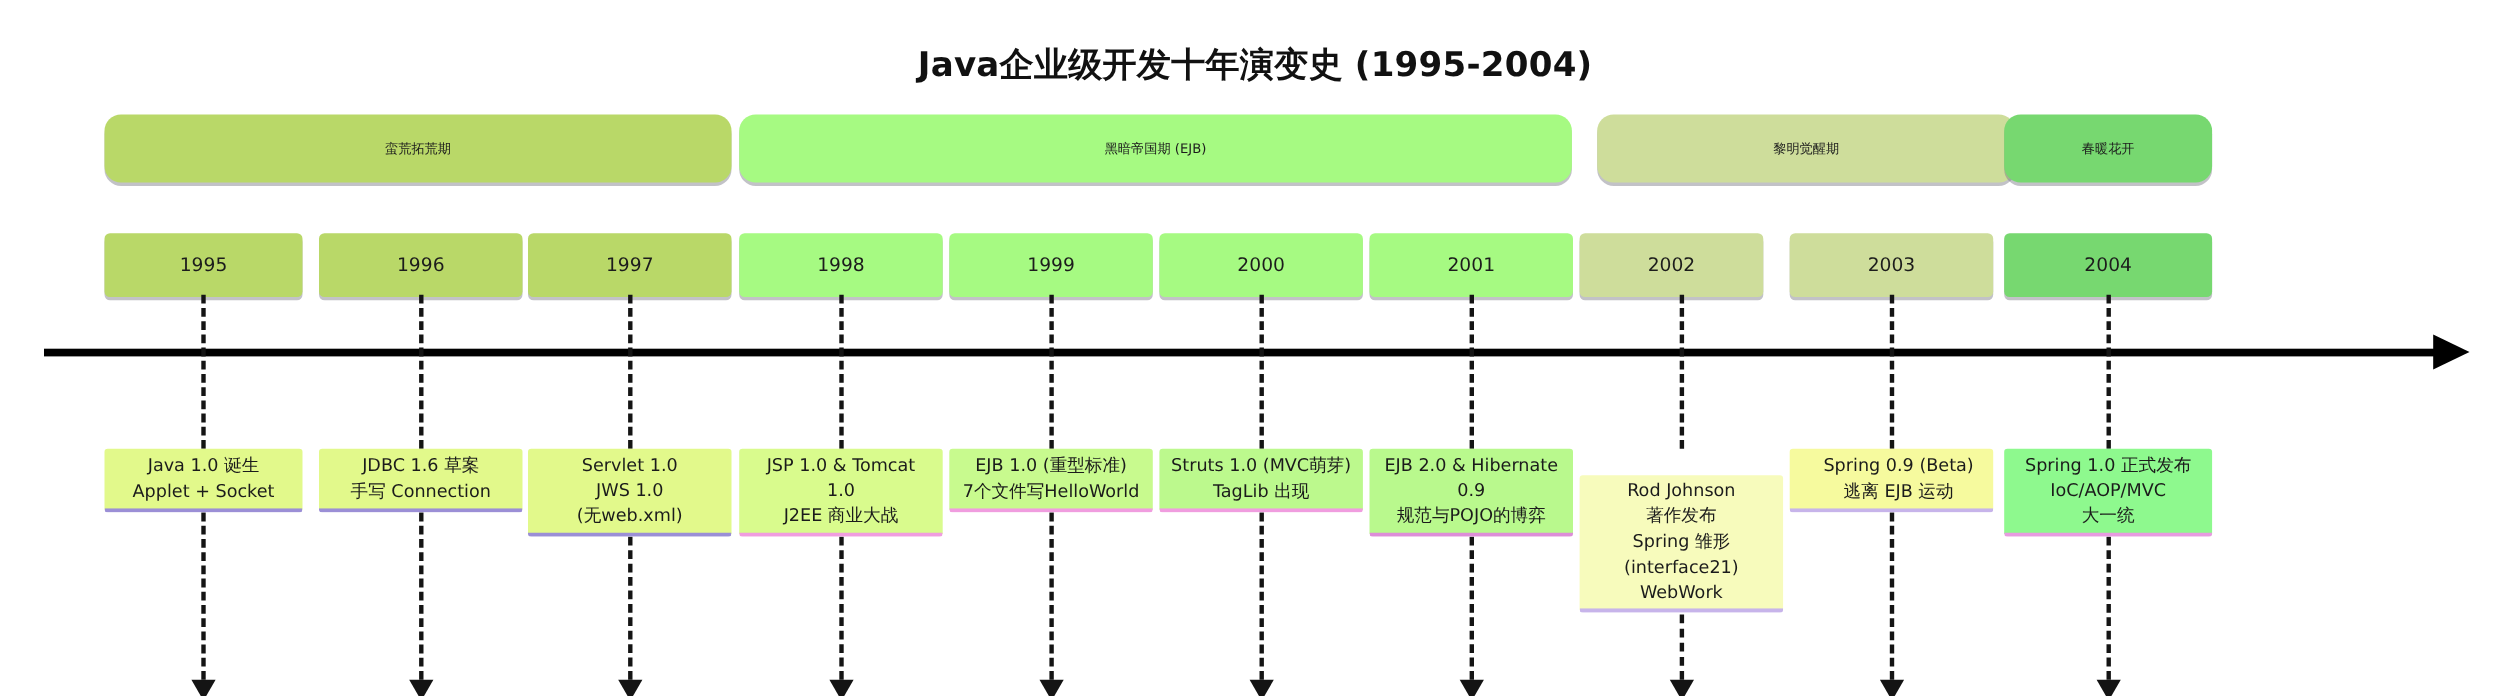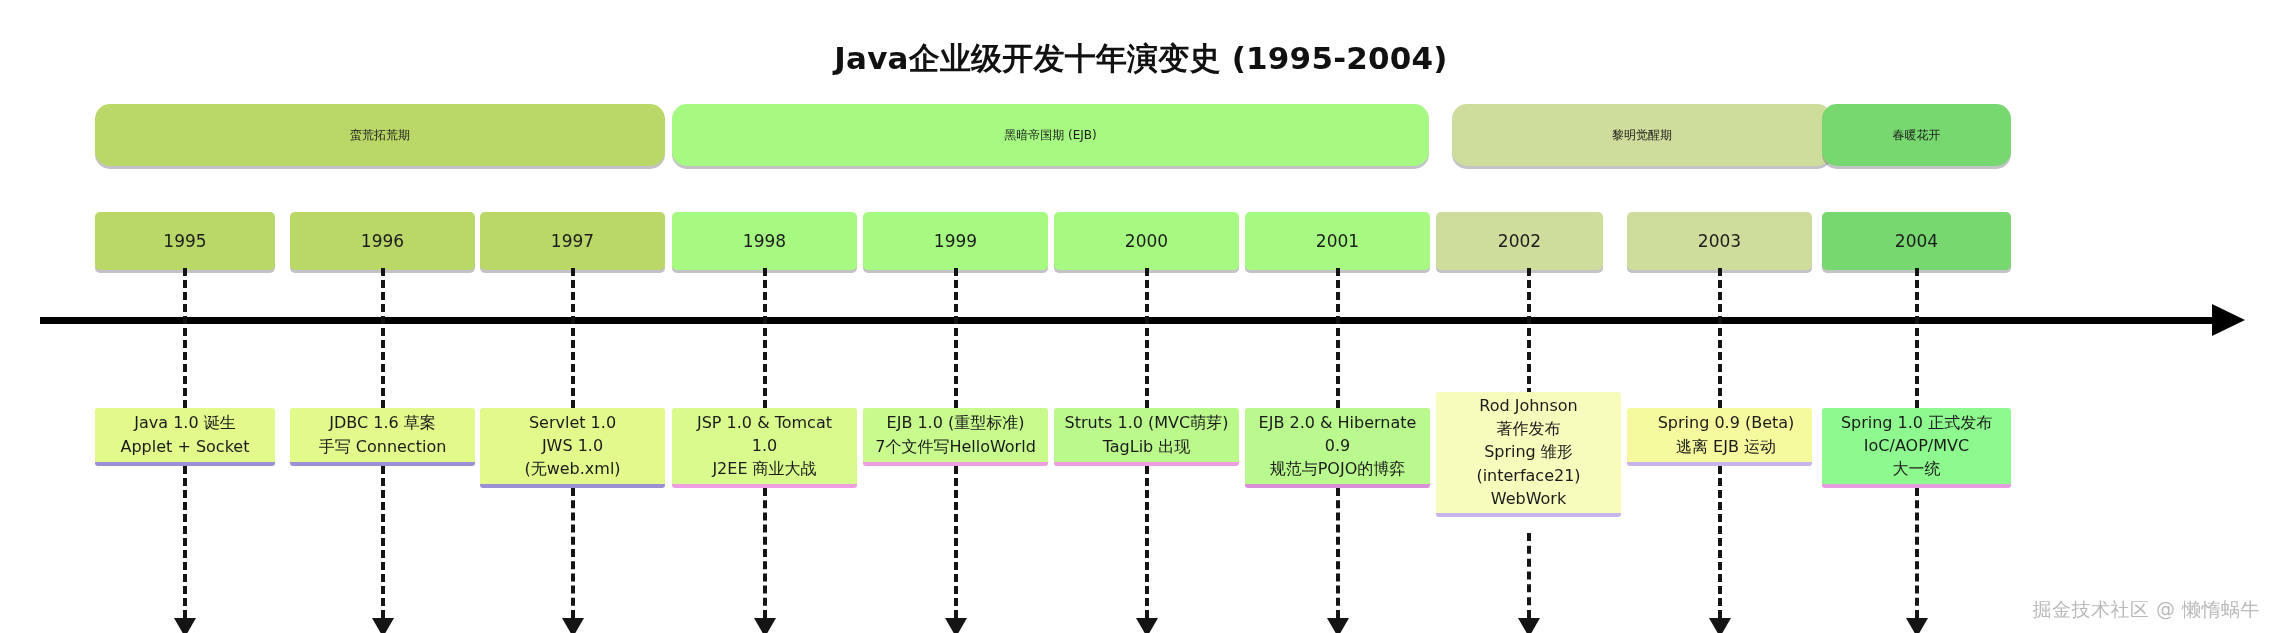--- a/index.html
+++ b/index.html
@@ -248,33 +248,32 @@
       </div>
       <div class="event-card" style="left: 1054px; width: 185px; top: 408px; height: 58px; background: rgb(188, 249, 141); border-bottom: 4px solid rgb(240, 157, 223);">
         <span class="line">Struts 1.0 (MVC萌芽)</span>
         <span class="line">TagLib 出现</span>
       </div>
       <div class="event-card" style="left: 1245px; width: 185px; top: 408px; height: 80px; background: rgb(185, 249, 141); border-bottom: 4px solid rgb(221, 142, 216);">
         <span class="line">EJB 2.0 &amp; Hibernate</span>
         <span class="line">0.9</span>
         <span class="line">规范与POJO的博弈</span>
       </div>
-      <div class="event-card" style="left: 1436px; width: 185px; top: 392px; height: 125px; background: rgb(247, 251, 188); border-bottom: 4px solid rgb(199, 180, 234);">
+      <div class="event-card" style="left: 1436px; width: 185px; top: 432px; height: 125px; background: rgb(247, 251, 188); border-bottom: 4px solid rgb(199, 180, 234);">
         <span class="line">Rod Johnson</span>
         <span class="line">著作发布</span>
         <span class="line">Spring 雏形</span>
         <span class="line">(interface21)</span>
         <span class="line">WebWork</span>
       </div>
       <div class="event-card" style="left: 1627px; width: 185px; top: 408px; height: 58px; background: rgb(246, 250, 158); border-bottom: 4px solid rgb(199, 180, 234); padding-left: 21px;">
         <span class="line">Spring 0.9 (Beta)</span>
         <span class="line">逃离 EJB 运动</span>
       </div>
       <div class="event-card" style="left: 1822px; width: 189px; top: 408px; height: 80px; background: rgb(142, 249, 142); border-bottom: 4px solid rgb(231, 155, 224);">
         <span class="line">Spring 1.0 正式发布</span>
         <span class="line">IoC/AOP/MVC</span>
         <span class="line">大一统</span>
       </div>
     </div>
 
-  <div class="watermark">掘金技术社区 @ 懒惰蜗牛</div>
 
 </div>
 
 </body></html>

